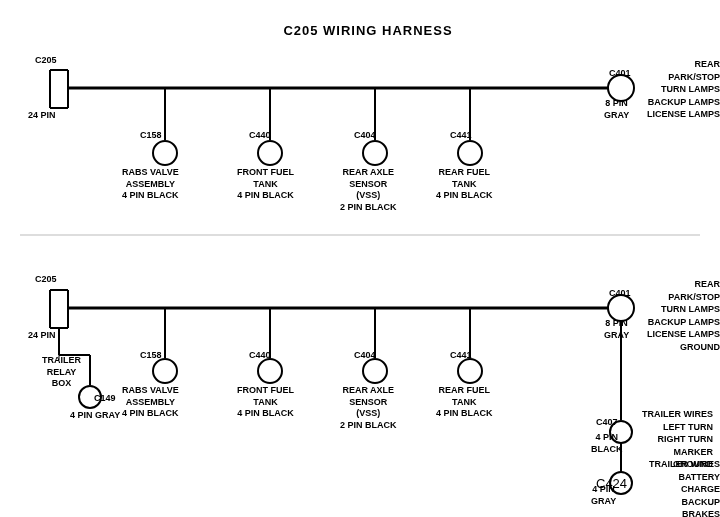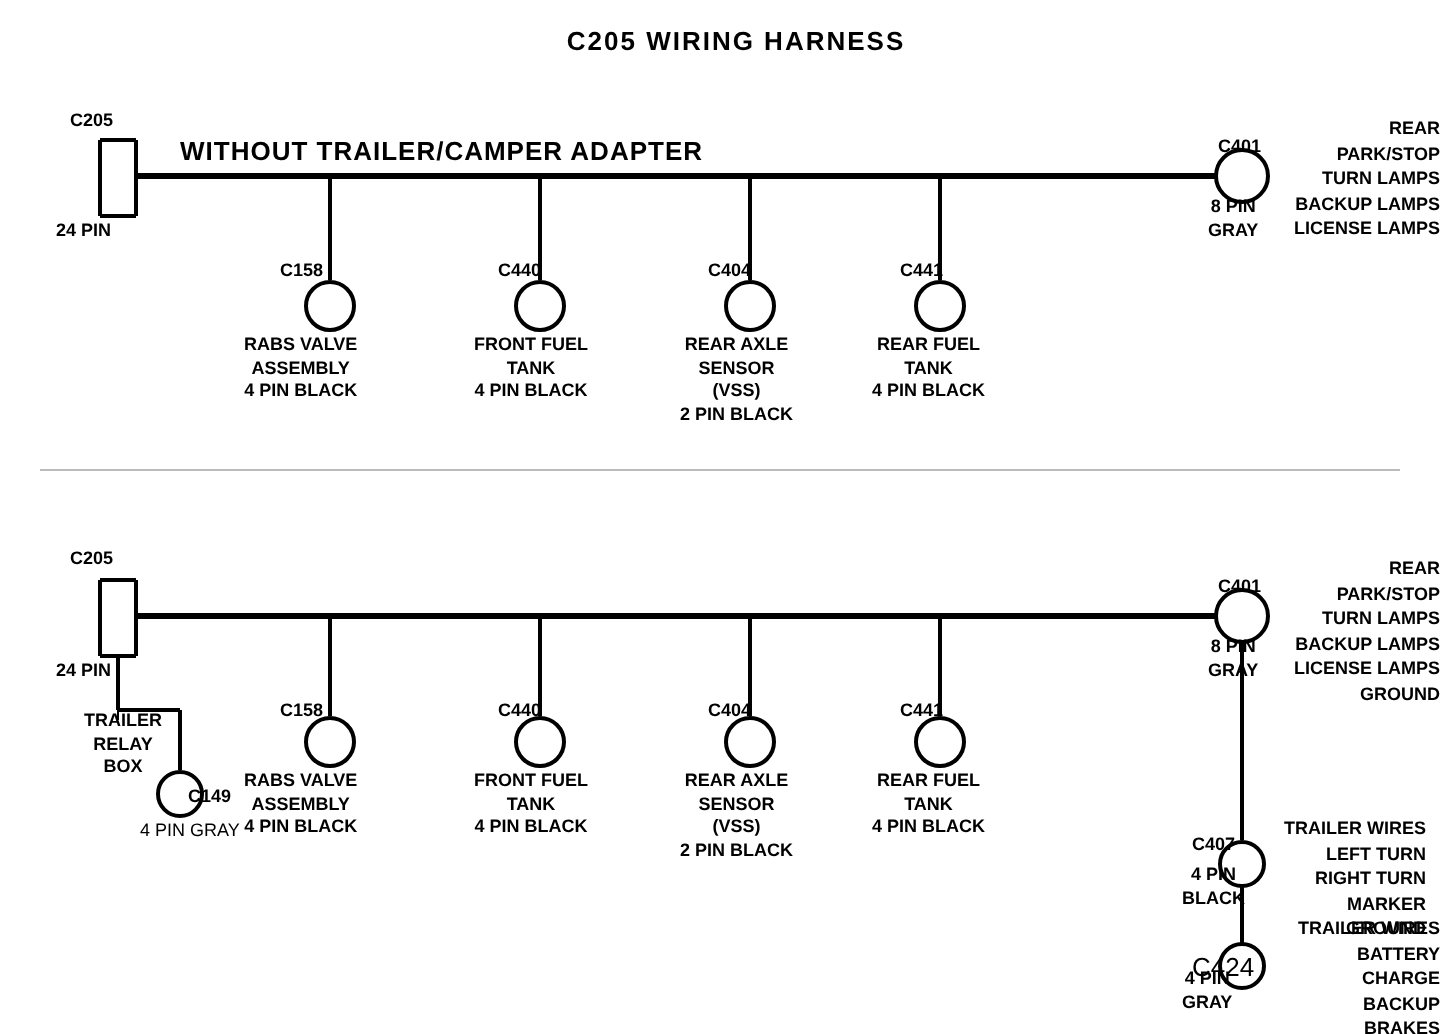--- a/index.html
+++ b/index.html
@@ -46,21 +46,21 @@
       width: 720px;
       height: 517px;
       pointer-events: none;
     }
   </style>
 </head>
 <body>
 
 <div class="diagram">
 
-  <div class="title" style="position:absolute;top:5px;left:0;right:0;margin-left:16px;">C205 WIRING HARNESS</div>
+  <div class="title" style="position:absolute;top:15px;left:0;right:0;margin-left:16px;">C205 WIRING HARNESS</div>
 
   <svg class="lines">
 
     <line x1="68" y1="88" x2="620" y2="88" stroke="#000" stroke-width="3"></line>
 
     <line x1="50" y1="70" x2="50" y2="108" stroke="#000" stroke-width="2"></line>
     <line x1="68" y1="70" x2="68" y2="108" stroke="#000" stroke-width="2"></line>
     <line x1="50" y1="70" x2="68" y2="70" stroke="#000" stroke-width="2"></line>
     <line x1="50" y1="108" x2="68" y2="108" stroke="#000" stroke-width="2"></line>
 
@@ -109,21 +109,20 @@
     <line x1="621" y1="321" x2="621" y2="420" stroke="#000" stroke-width="2"></line>
 
     <circle cx="621" cy="432" r="11" fill="white" stroke="#000" stroke-width="2"></circle>
 
     <line x1="621" y1="443" x2="621" y2="472" stroke="#000" stroke-width="2"></line>
     <circle cx="621" cy="483" r="11" fill="white" stroke="#000" stroke-width="2"></circle>
 
     <line x1="59" y1="328" x2="59" y2="360" stroke="#000" stroke-width="1"></line>
   </svg>
 
-  <div class="label section-label" style="position:absolute;top:68px;left:90px;font-size:13px;font-weight:bold;letter-spacing:0.5px;">WITHOUT  TRAILER/CAMPER ADAPTER</div>
 
   <div class="label" style="position:absolute;top:55px;left:35px;font-size:9px;font-weight:bold;">C205</div>
   <div class="label" style="position:absolute;top:110px;left:28px;font-size:9px;font-weight:bold;text-align:center;">24 PIN</div>
 
   <div class="label" style="position:absolute;top:68px;left:609px;font-size:9px;font-weight:bold;">C401</div>
   <div class="label" style="position:absolute;top:98px;left:604px;font-size:9px;font-weight:bold;text-align:center;">8 PIN<br>GRAY</div>
 
   <div class="label label-left" style="position:absolute;top:58px;left:642px;font-size:9px;font-weight:bold;line-height:1.4;">
     REAR PARK/STOP<br>TURN LAMPS<br>BACKUP LAMPS<br>LICENSE LAMPS
   </div>
@@ -150,21 +149,21 @@
 
 
   <div class="label" style="position:absolute;top:274px;left:35px;font-size:9px;font-weight:bold;">C205</div>
   <div class="label" style="position:absolute;top:330px;left:28px;font-size:9px;font-weight:bold;text-align:center;">24 PIN</div>
 
   <div class="label" style="position:absolute;top:355px;left:6px;font-size:9px;font-weight:bold;text-align:center;line-height:1.3;margin-left:36px;">
     TRAILER<br>RELAY<br>BOX
   </div>
 
   <div class="label" style="position:absolute;top:393px;left:94px;font-size:9px;font-weight:bold;">C149</div>
-  <div class="label" style="position:absolute;top:410px;left:70px;font-size:9px;font-weight:normal;text-align:right;">
+  <div class="label" style="position:absolute;top:410px;left:70px;font-size:9px;font-weight:bold;text-align:right;">
     4 PIN GRAY
   </div>
 
   <div class="label" style="position:absolute;top:288px;left:609px;font-size:9px;font-weight:bold;">C401</div>
   <div class="label" style="position:absolute;top:318px;left:604px;font-size:9px;font-weight:bold;text-align:center;">
     8 PIN<br>GRAY
   </div>
 
   <div class="label label-left" style="position:absolute;top:278px;left:642px;font-size:9px;font-weight:bold;line-height:1.4;">
     REAR PARK/STOP<br>TURN LAMPS<br>BACKUP LAMPS<br>LICENSE LAMPS<br>GROUND

